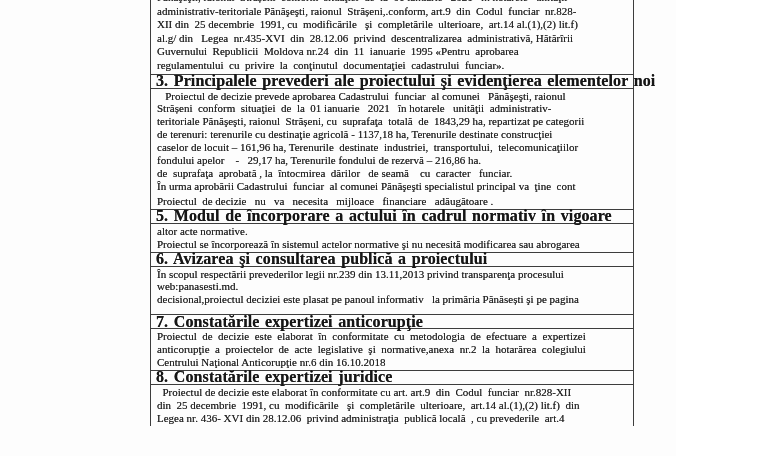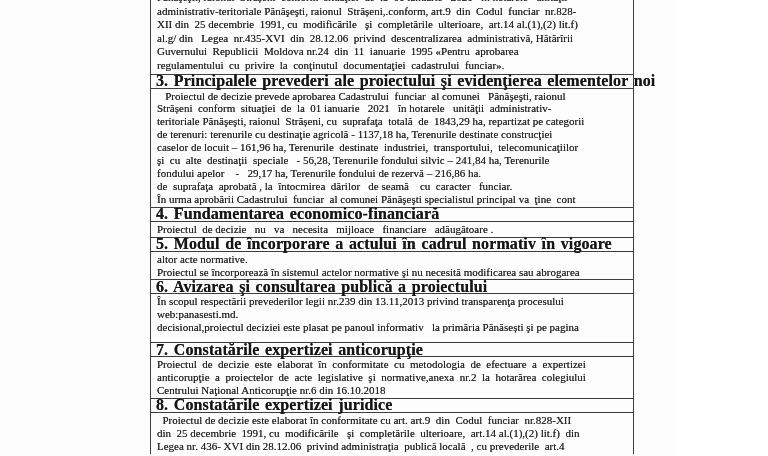--- a/index.html
+++ b/index.html
@@ -62,27 +62,25 @@
       <div class="line">regulamentului  cu  privire  la  conţinutul  documentaţiei  cadastrului  funciar».</div>
     </div>
 
     <div class="header-row">3. Principalele prevederi ale proiectului şi evidenţierea elementelor noi</div>
     <div class="body-row">
       <div class="line">   Proiectul de decizie prevede aprobarea Cadastrului  funciar  al comunei   Pănăşeşti, raionul</div>
       <div class="line">Strășeni  conform  situaţiei  de  la  01 ianuarie   2021   în hotarele   unităţii  administrativ-</div>
       <div class="line">teritoriale Pănăşeşti, raionul  Strășeni, cu  suprafaţa  totală  de  1843,29 ha, repartizat pe categorii</div>
       <div class="line">de terenuri: terenurile cu destinaţie agricolă - 1137,18 ha, Terenurile destinate construcţiei</div>
       <div class="line">caselor de locuit – 161,96 ha, Terenurile  destinate  industriei,  transportului,  telecomunicaţiilor</div>
-      <div class="line">şi  cu  alte  destinaţii  speciale   - 56,28, Terenurile fondului silvic – 241,84 ha, Terenurile</div>
       <div class="line">fondului apelor    -   29,17 ha, Terenurile fondului de rezervă – 216,86 ha.</div>
       <div class="line">de  suprafaţa  aprobată , la  întocmirea  dărilor   de seamă    cu  caracter   funciar.</div>
       <div class="line">În urma aprobării Cadastrului  funciar  al comunei Pănăşeşti specialistul principal va  ţine  cont</div>
     </div>
 
-    <div class="header-row">4. Fundamentarea economico-financiară</div>
     <div class="body-row">
       <div class="line">Proiectul  de decizie   nu   va   necesita   mijloace   financiare   adăugătoare .</div>
     </div>
 
     <div class="header-row">5. Modul de încorporare a actului în cadrul normativ în vigoare</div>
     <div class="body-row">
       <div class="line">altor acte normative.</div>
       <div class="line">Proiectul se încorporează în sistemul actelor normative şi nu necesită modificarea sau abrogarea</div>
     </div>
 

